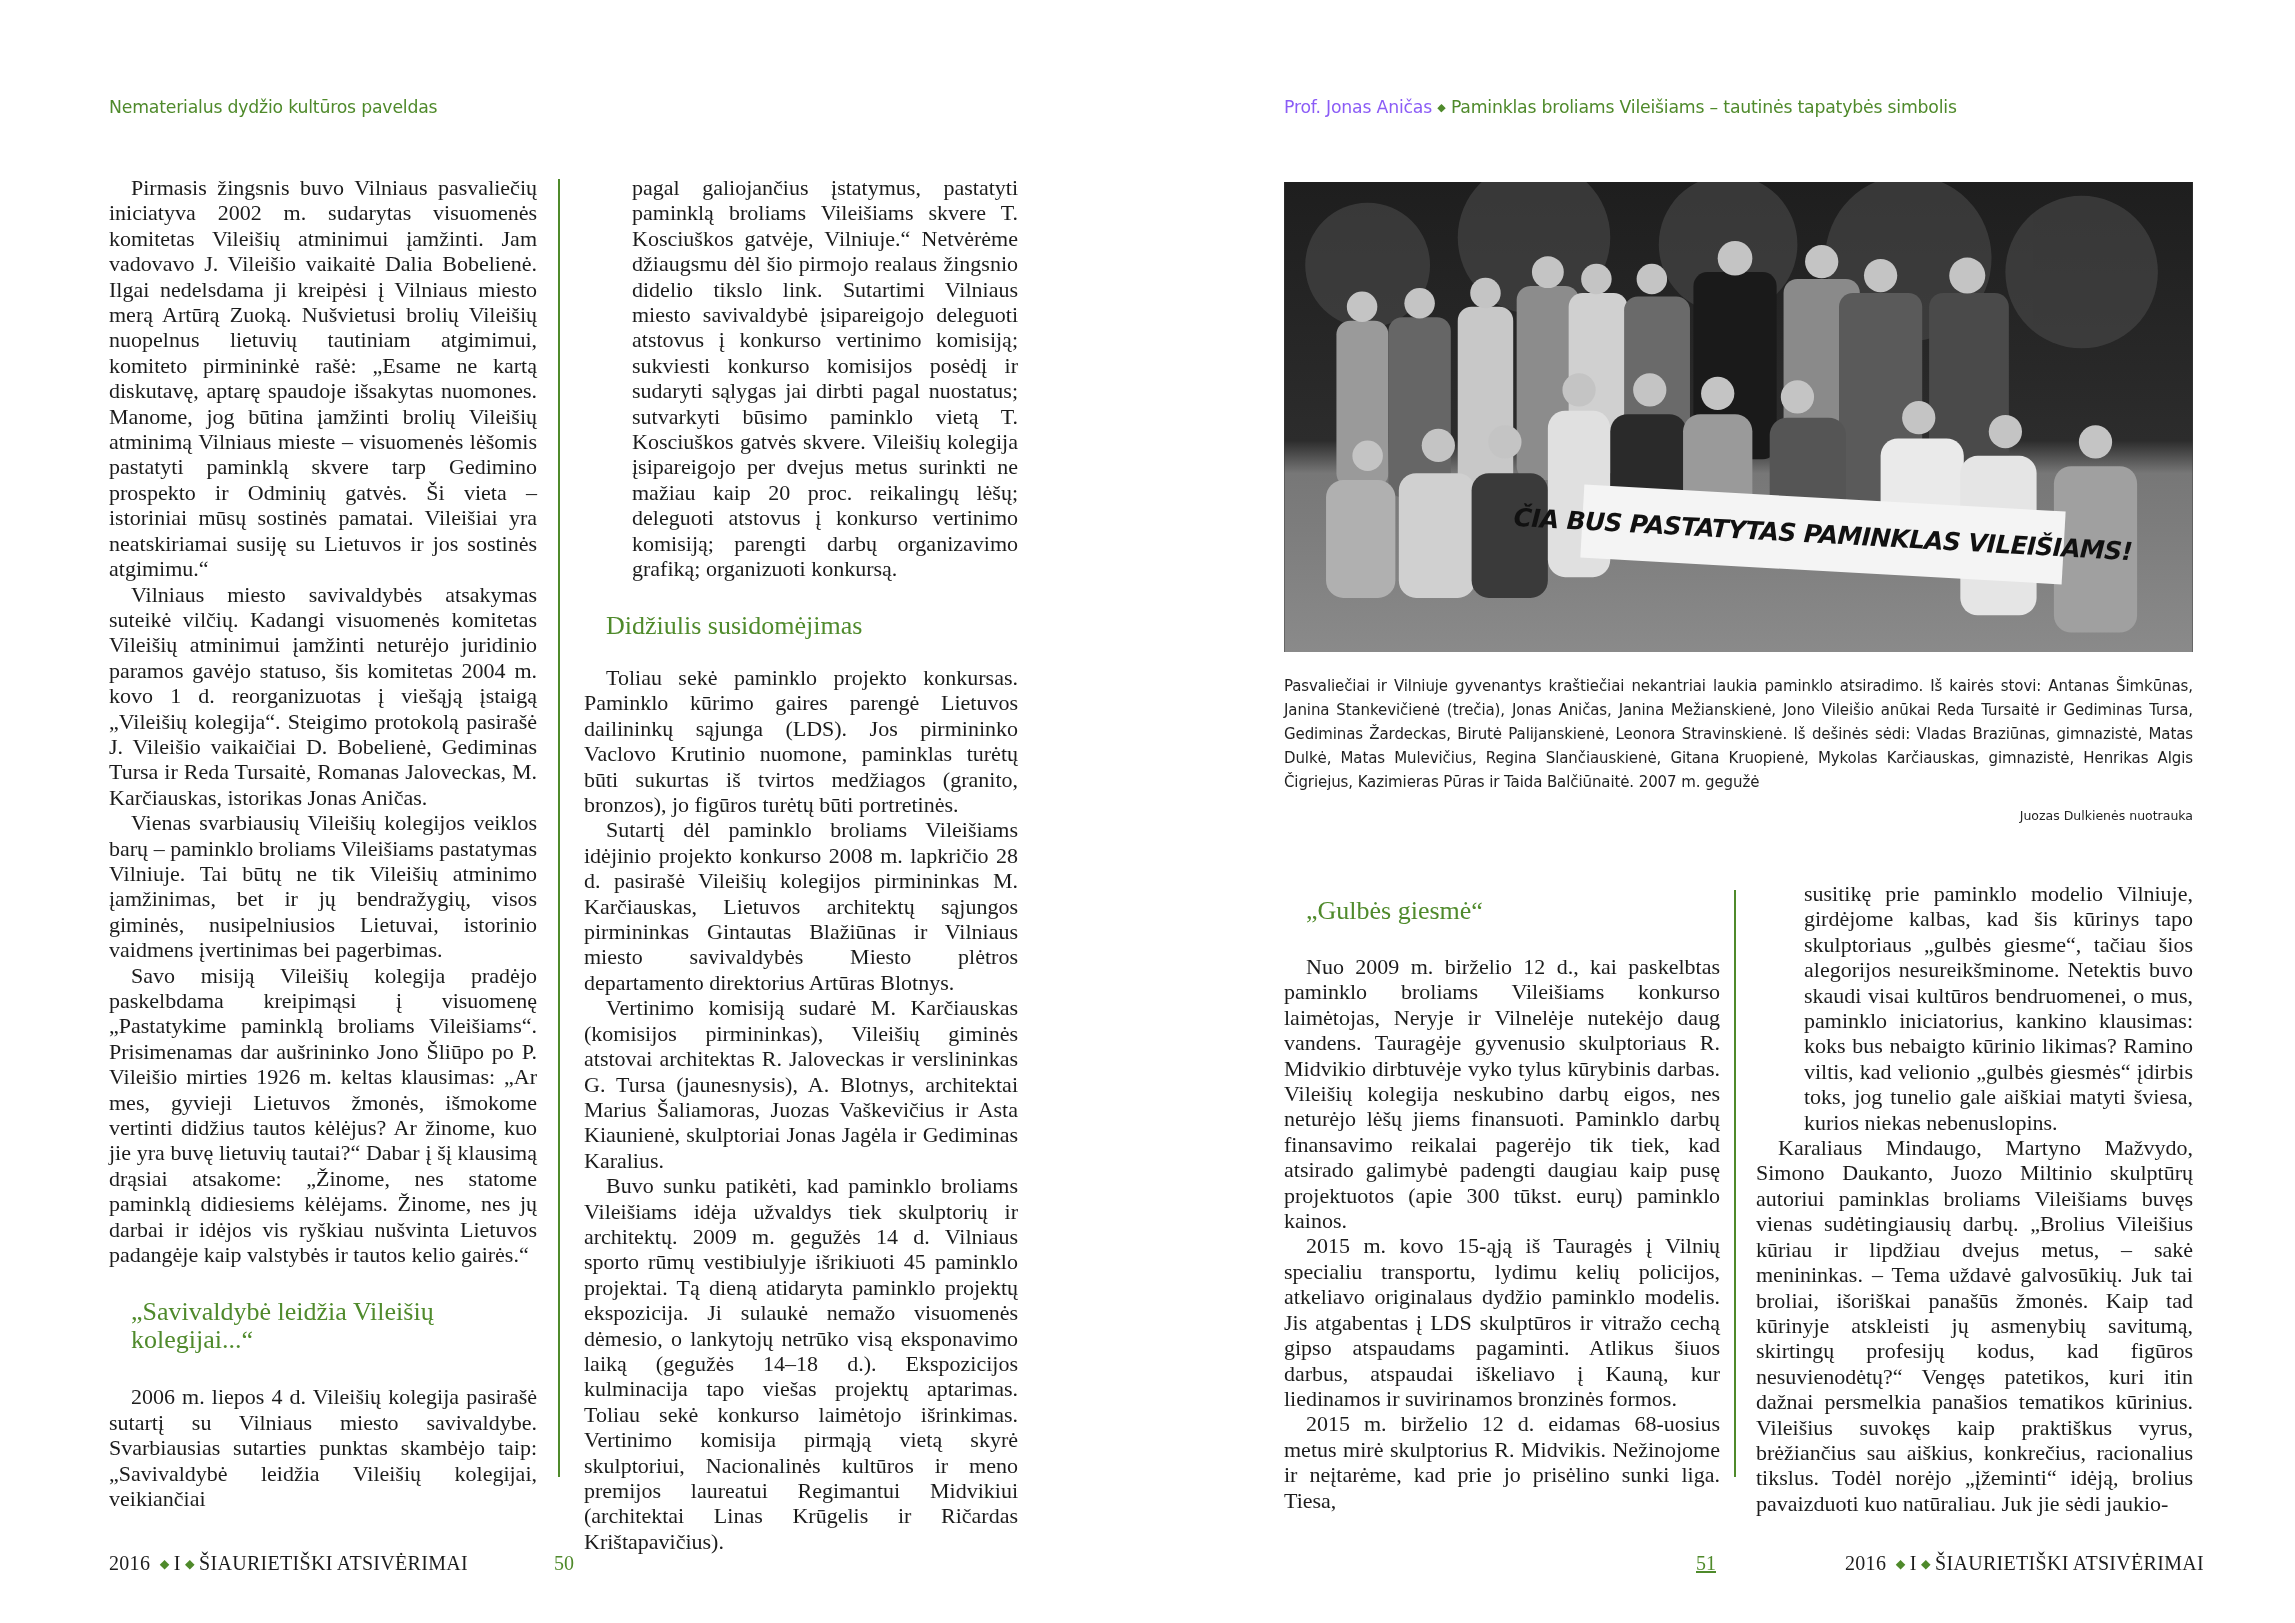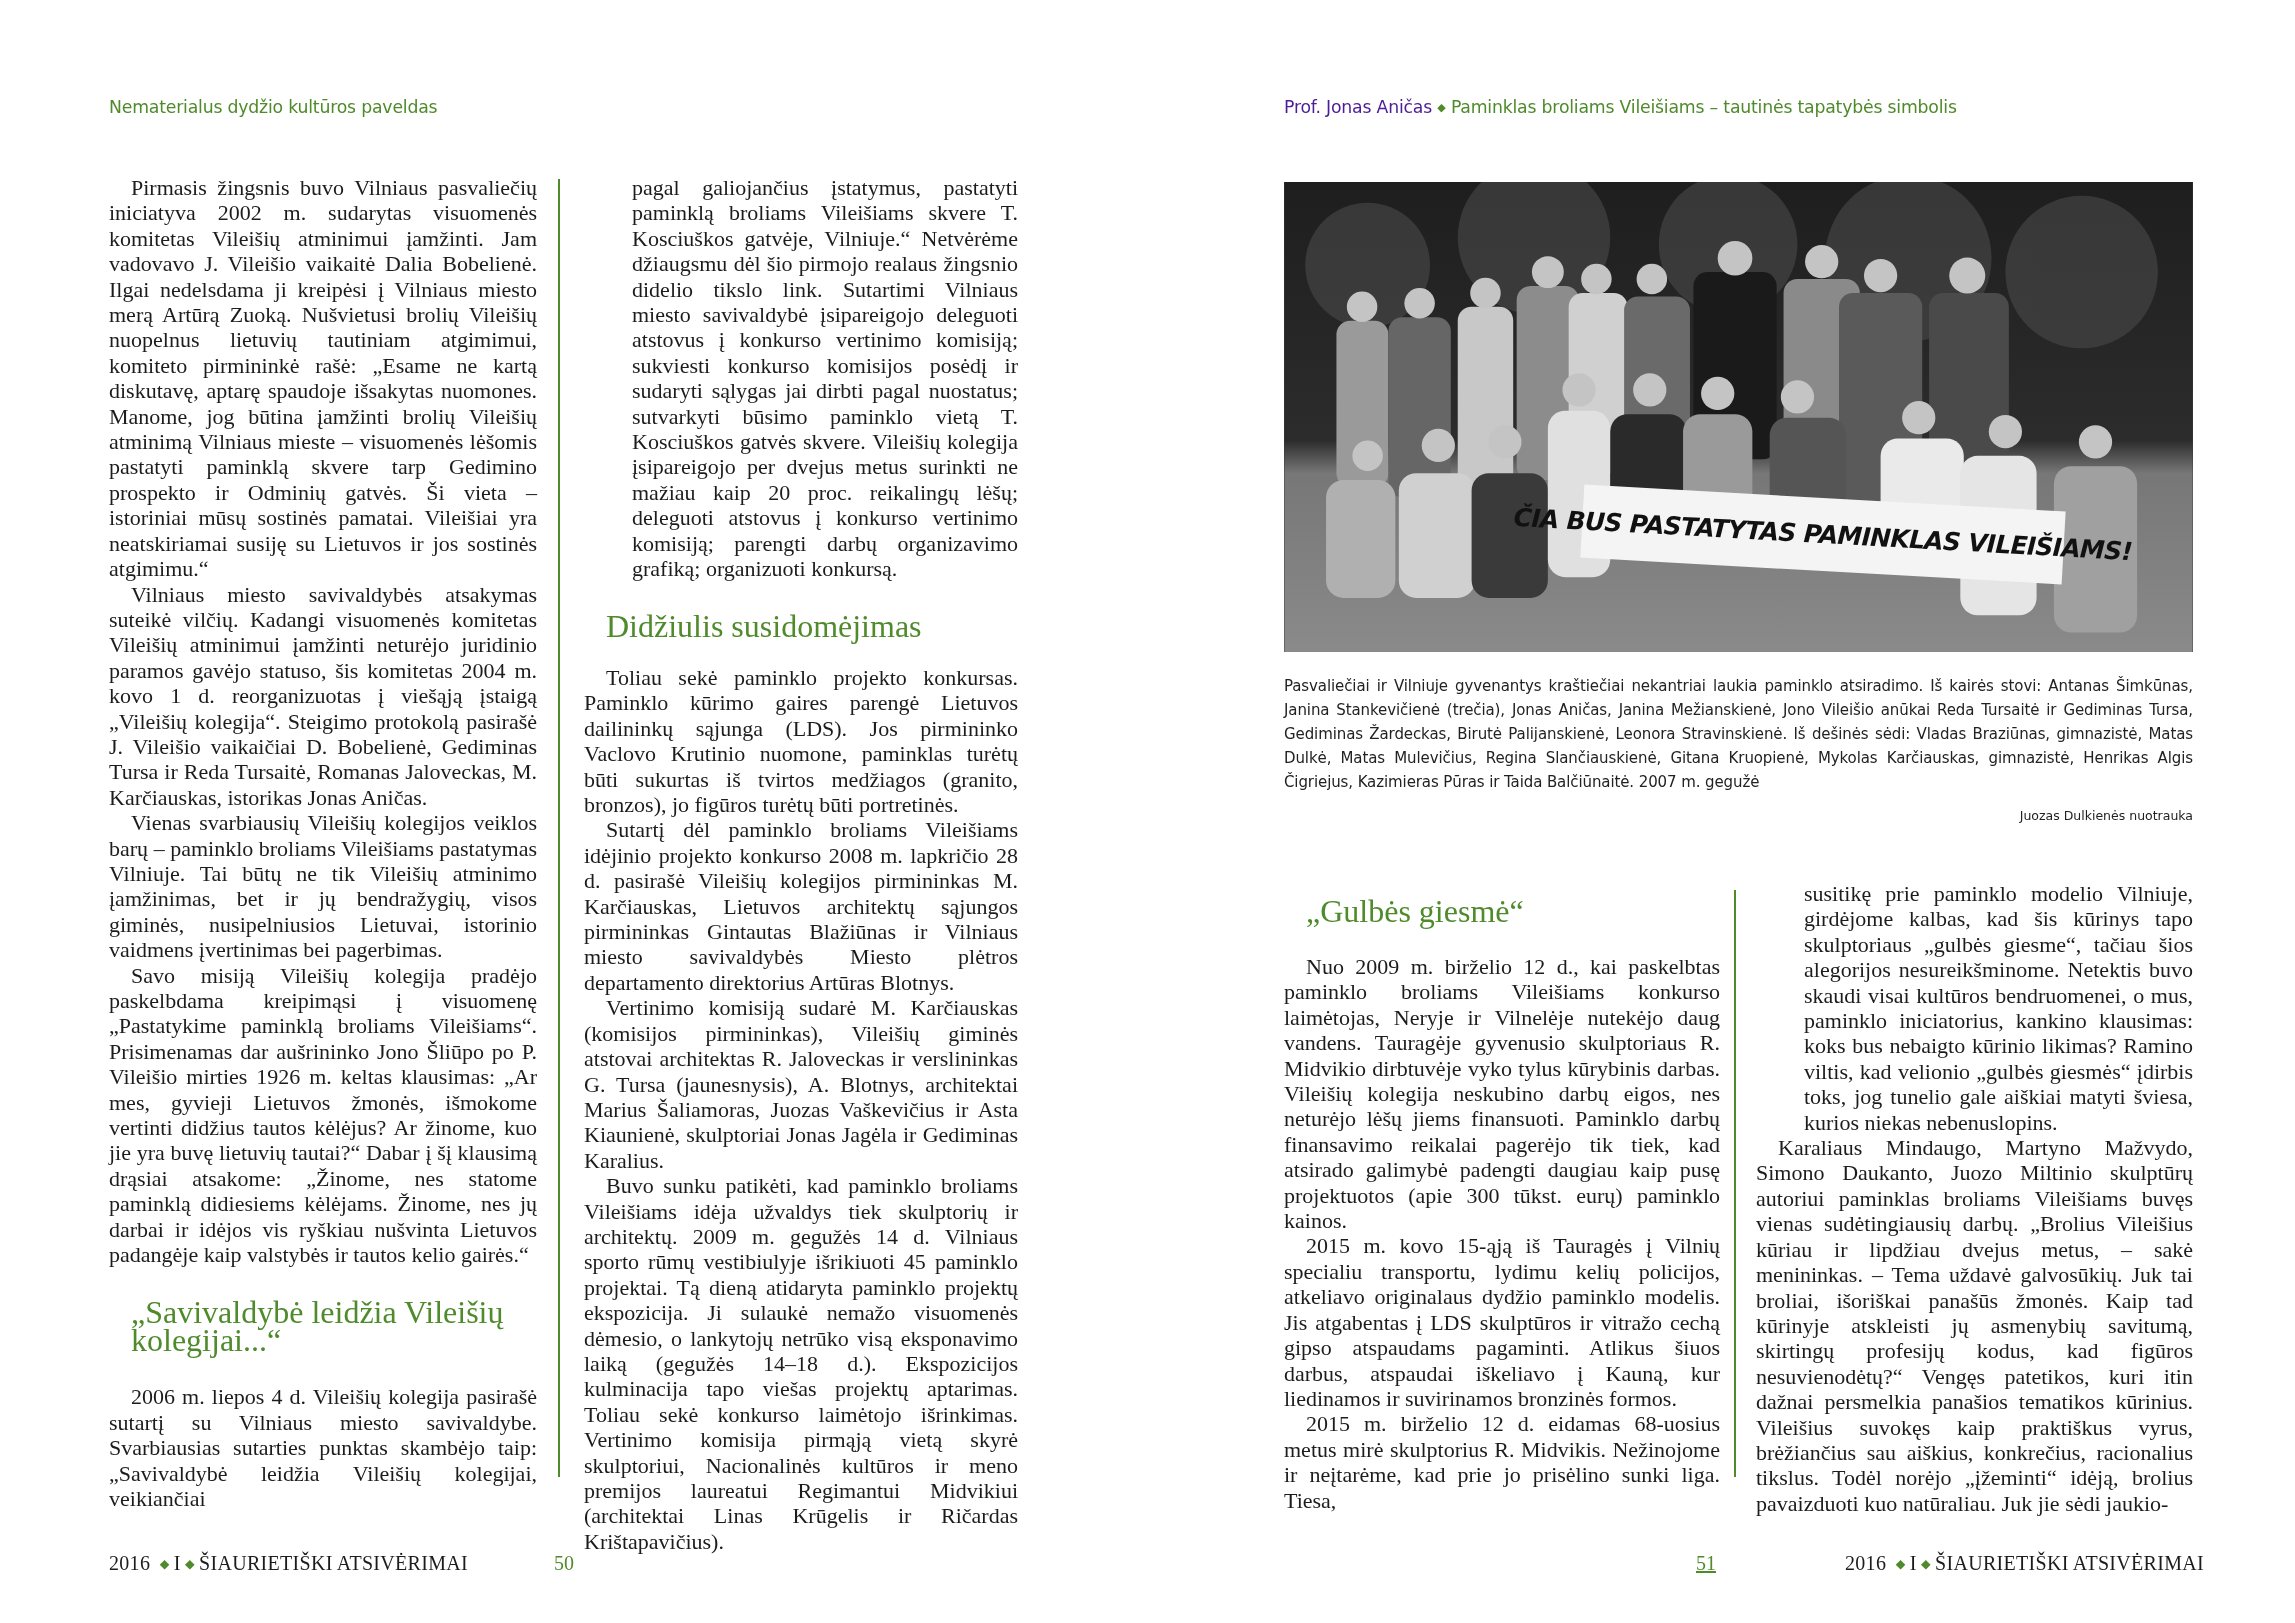--- a/index.html
+++ b/index.html
@@ -2,25 +2,25 @@
 <html style="font-size:11px"><head>
 <meta charset="utf-8">
 <style>
   html, body { margin:0; padding:0; background:#ffffff; }
   body { width:2295px; height:1623px; position:relative; overflow:hidden; color:#1a1a1a; }
   .page { position:absolute; top:0; height:1623px; }
   .page-left { left:0; width:1148px; }
   .page-right { left:1148px; width:1148px; }
   .running-head { position:absolute; top:97px; font-family:"DejaVu Sans", sans-serif; font-size:17.3px; letter-spacing:-0.2px; white-space:nowrap; }
   .green { color:#4f8a2b; }
-  .dark { color:#4c1d95; }
+  .dark { color:#8b5cf6; }
   .col { position:absolute; font-family:"Liberation Serif", "DejaVu Serif", serif; font-size:22px; line-height:25.4px; text-align:justify; hyphens:manual; color:#1c1c1c; }
   .col p { margin:0; text-indent:22px; }
   .col p.noindent { text-indent:0;margin-left:48px; }
-  .col h2 { font-family:"Liberation Serif", "DejaVu Serif", serif; font-weight:normal; color:#4f8a2b; font-size:32px; line-height:28px; margin:0; padding-left:22px; text-align:left; }
+  .col h2 { font-family:"Liberation Serif", "DejaVu Serif", serif; font-weight:normal; color:#4f8a2b; font-size:26px; line-height:28px; margin:0; padding-left:22px; text-align:left; }
   .rule { position:absolute; width:2.1px; background:#4f8a2b; }
   .photo { position:absolute; left:136px; top:182px; width:909px; height:470px; background:#3a3a3a; overflow:hidden; }
   .caption { position:absolute; left:136px; top:674px; width:909px; font-family:"DejaVu Sans", sans-serif; font-size:15px; line-height:24px; text-align:justify; color:#222; letter-spacing:-0.1px; }
   .credit { position:absolute; left:136px; top:808px; width:909px; text-align:right; font-family:"DejaVu Sans", sans-serif; font-size:12.5px; color:#222; }
   .footer { position:absolute; top:1552px; font-family:"Liberation Serif", "DejaVu Serif", serif; font-size:20px; white-space:nowrap; letter-spacing:0.3px; color:#1c1c1c; }
   .diamond { color:#4f8a2b; font-size:12.5px; vertical-align:2.1px; padding:0 4.2px; }
   .pagenum { position:absolute; top:1552px; font-family:"Liberation Serif", "DejaVu Serif", serif; font-size:20px; color:#4f8a2b; }
   .banner { position:absolute; left:298px; top:316px; width:482px; height:73px; background:#f4f4f4; transform:rotate(3.2deg); display:flex; align-items:center; justify-content:center; font-family:"DejaVu Sans", sans-serif; font-style:italic; font-weight:bold; font-size:25px; color:#111; letter-spacing:-0.7px; white-space:nowrap; }
 </style>
 </head>

